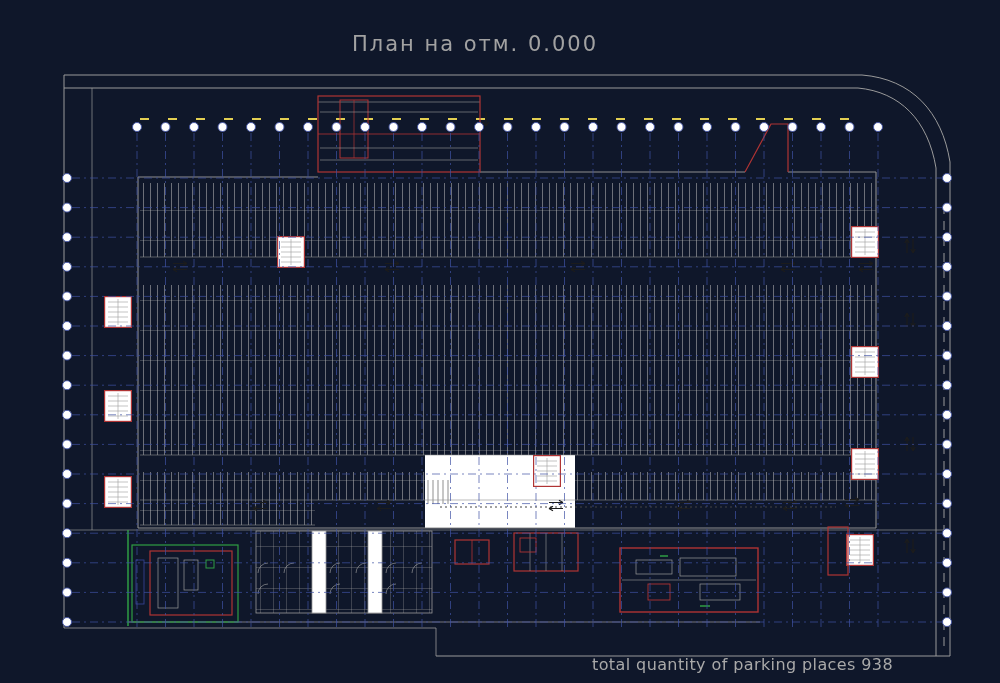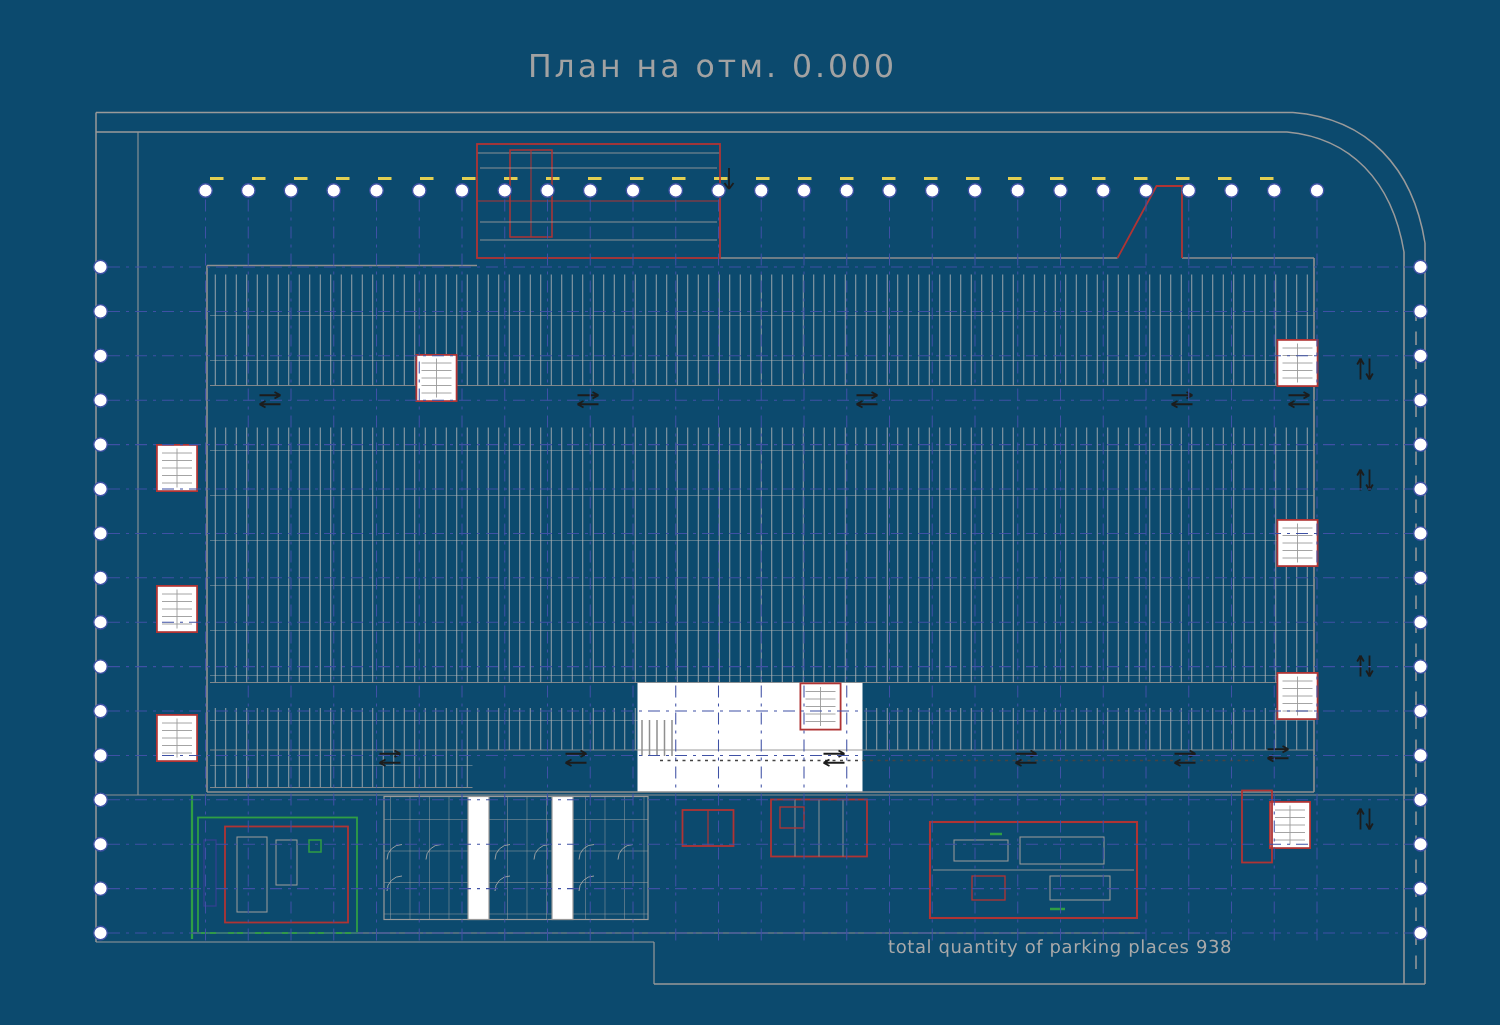--- a/index.html
+++ b/index.html
@@ -1,21 +1,21 @@
 <!DOCTYPE html>
 <html><head>
 <meta charset="utf-8">
 <style>
   html,body{margin:0;padding:0;background:#ffffff;}
-  .stage{position:relative;width:1000px;height:683px;background:#0c4a6e;overflow:hidden;
+  .stage{position:relative;width:1000px;height:683px;background:#0f172a;overflow:hidden;
          font-family:"DejaVu Sans", sans-serif;}
   .stage svg{position:absolute;left:0;top:0;}
   .plan-title{position:absolute;top:32px;left:0;width:950px;text-align:center;
               font-size:21px;letter-spacing:2px;color:#a2a2a2;font-weight:400;}
-  .plan-caption{position:absolute;top:624px;left:592px;font-size:12px;
+  .plan-caption{position:absolute;top:655px;left:592px;font-size:16px;
                 letter-spacing:0.4px;color:#a9a9a9;}
 </style>
 </head>
 <body>
 
 <div class="stage">
 
 <svg width="1000" height="683" viewBox="0 0 1000 683">
   <defs>
     <pattern id="stalls" width="7" height="30" patternUnits="userSpaceOnUse">

